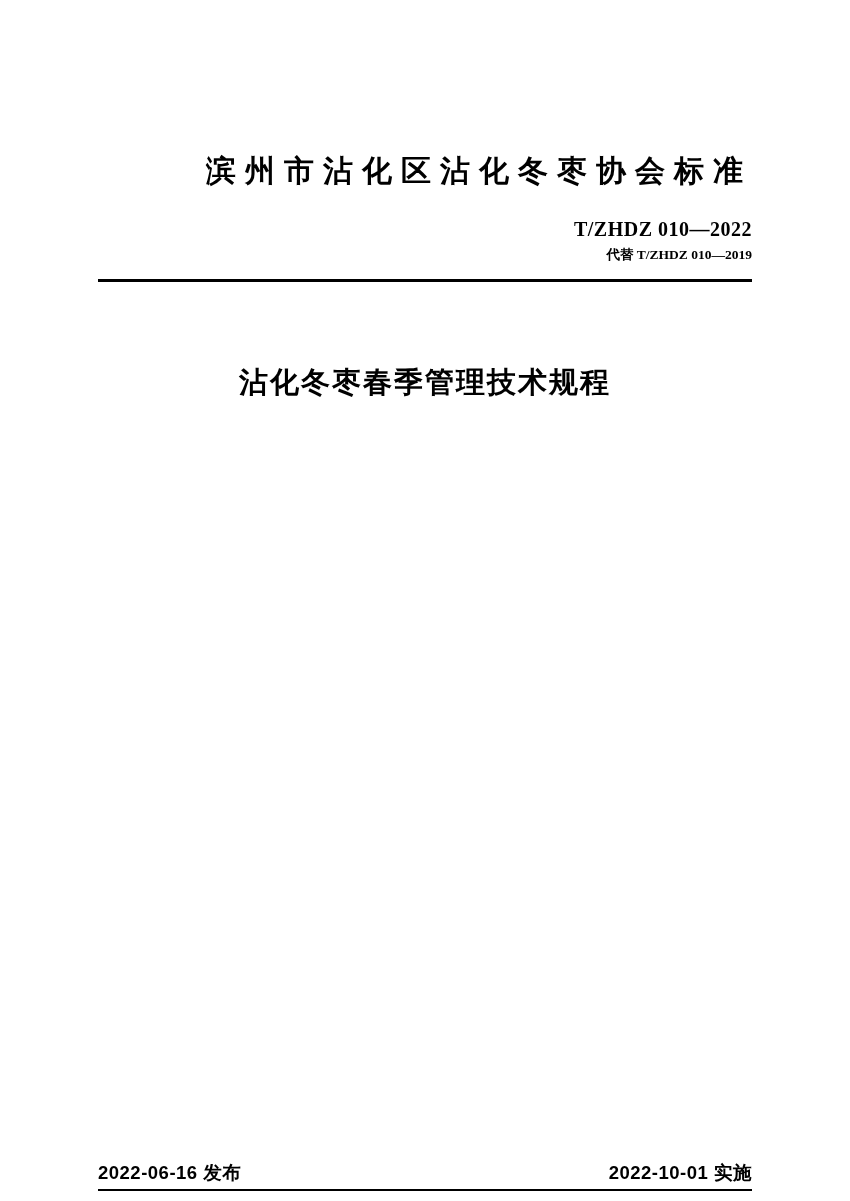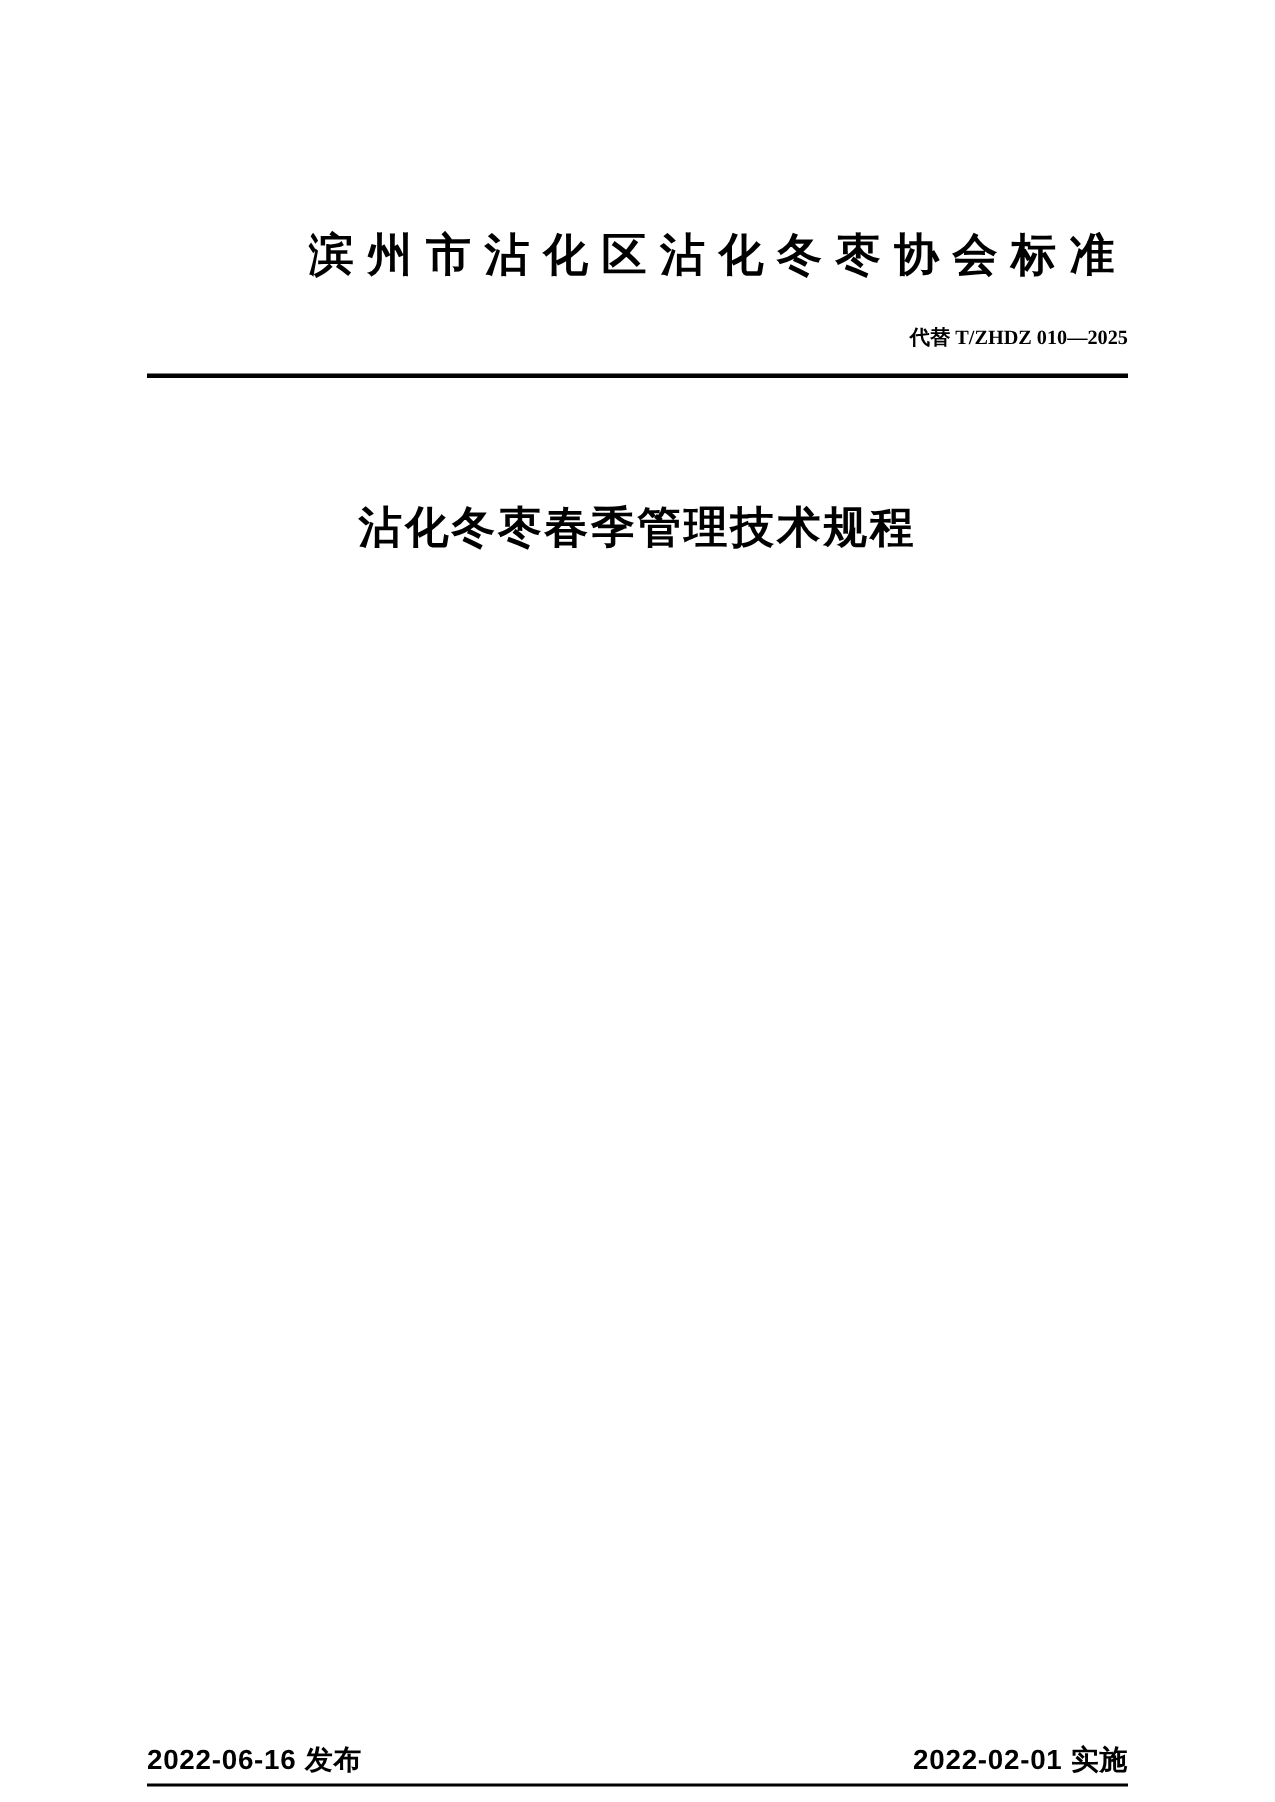--- a/index.html
+++ b/index.html
@@ -97,27 +97,28 @@
   }
 </style>
 </head>
 <body>
 
 <div class="page">
 
   <div class="std-title">滨州市沾化区沾化冬枣协会标准</div>
 
   <div class="code-block">
-    <div class="std-replaces">代替 T/ZHDZ 010—2025</div>
+    <div class="std-code">T/ZHDZ 010—2022</div>
+    <div class="std-replaces">代替 T/ZHDZ 010—2019</div>
   </div>
 
   <div class="rule-thick"></div>
 
   <div class="doc-title">沾化冬枣春季管理技术规程</div>
 
   <div class="dates-row">
     <div>2022-06-16 发布</div>
-    <div>2022-02-01 实施</div>
+    <div>2022-10-01 实施</div>
   </div>
 
   <div class="rule-thin"></div>
 
 </div>
 
 </body></html>

